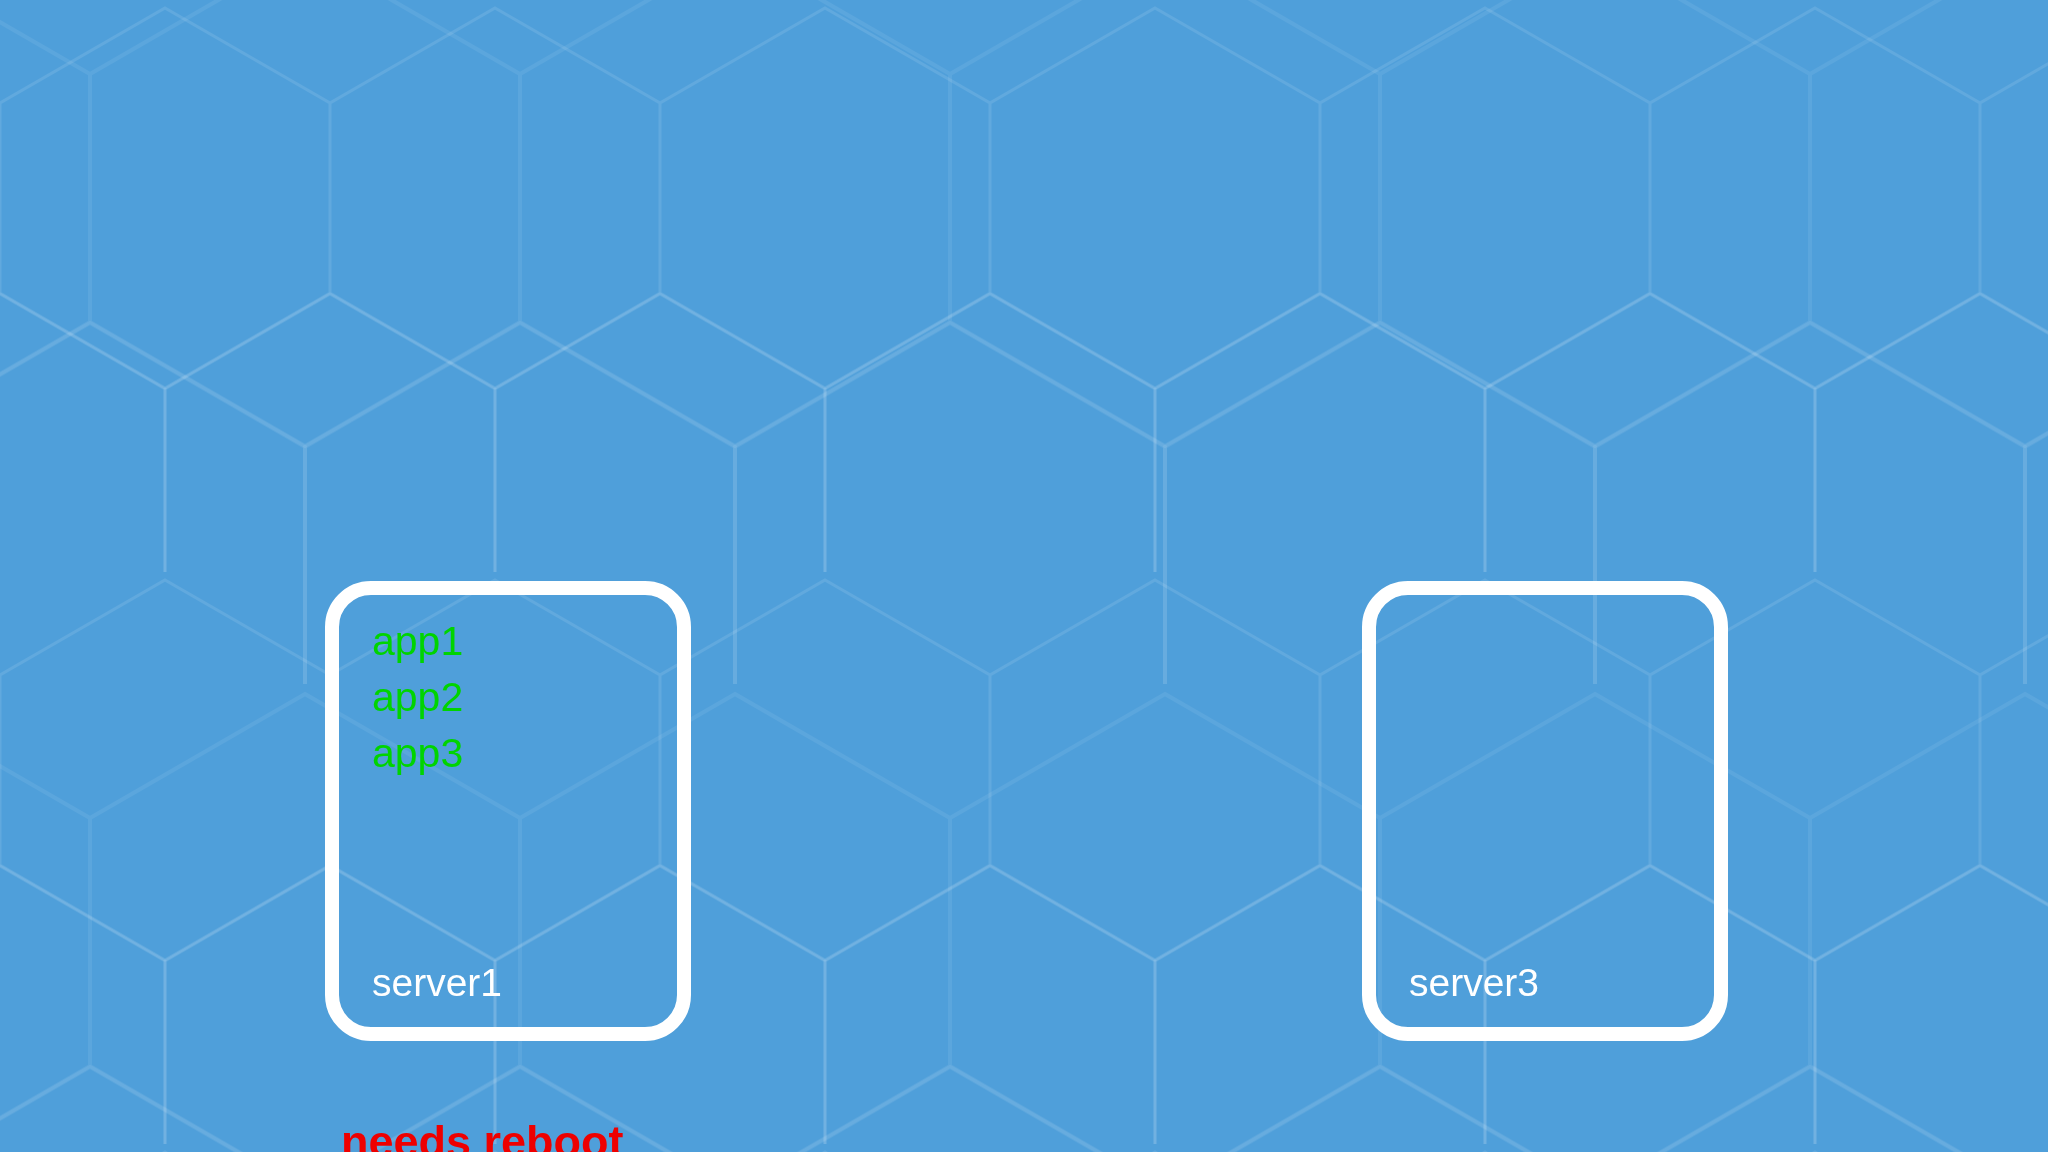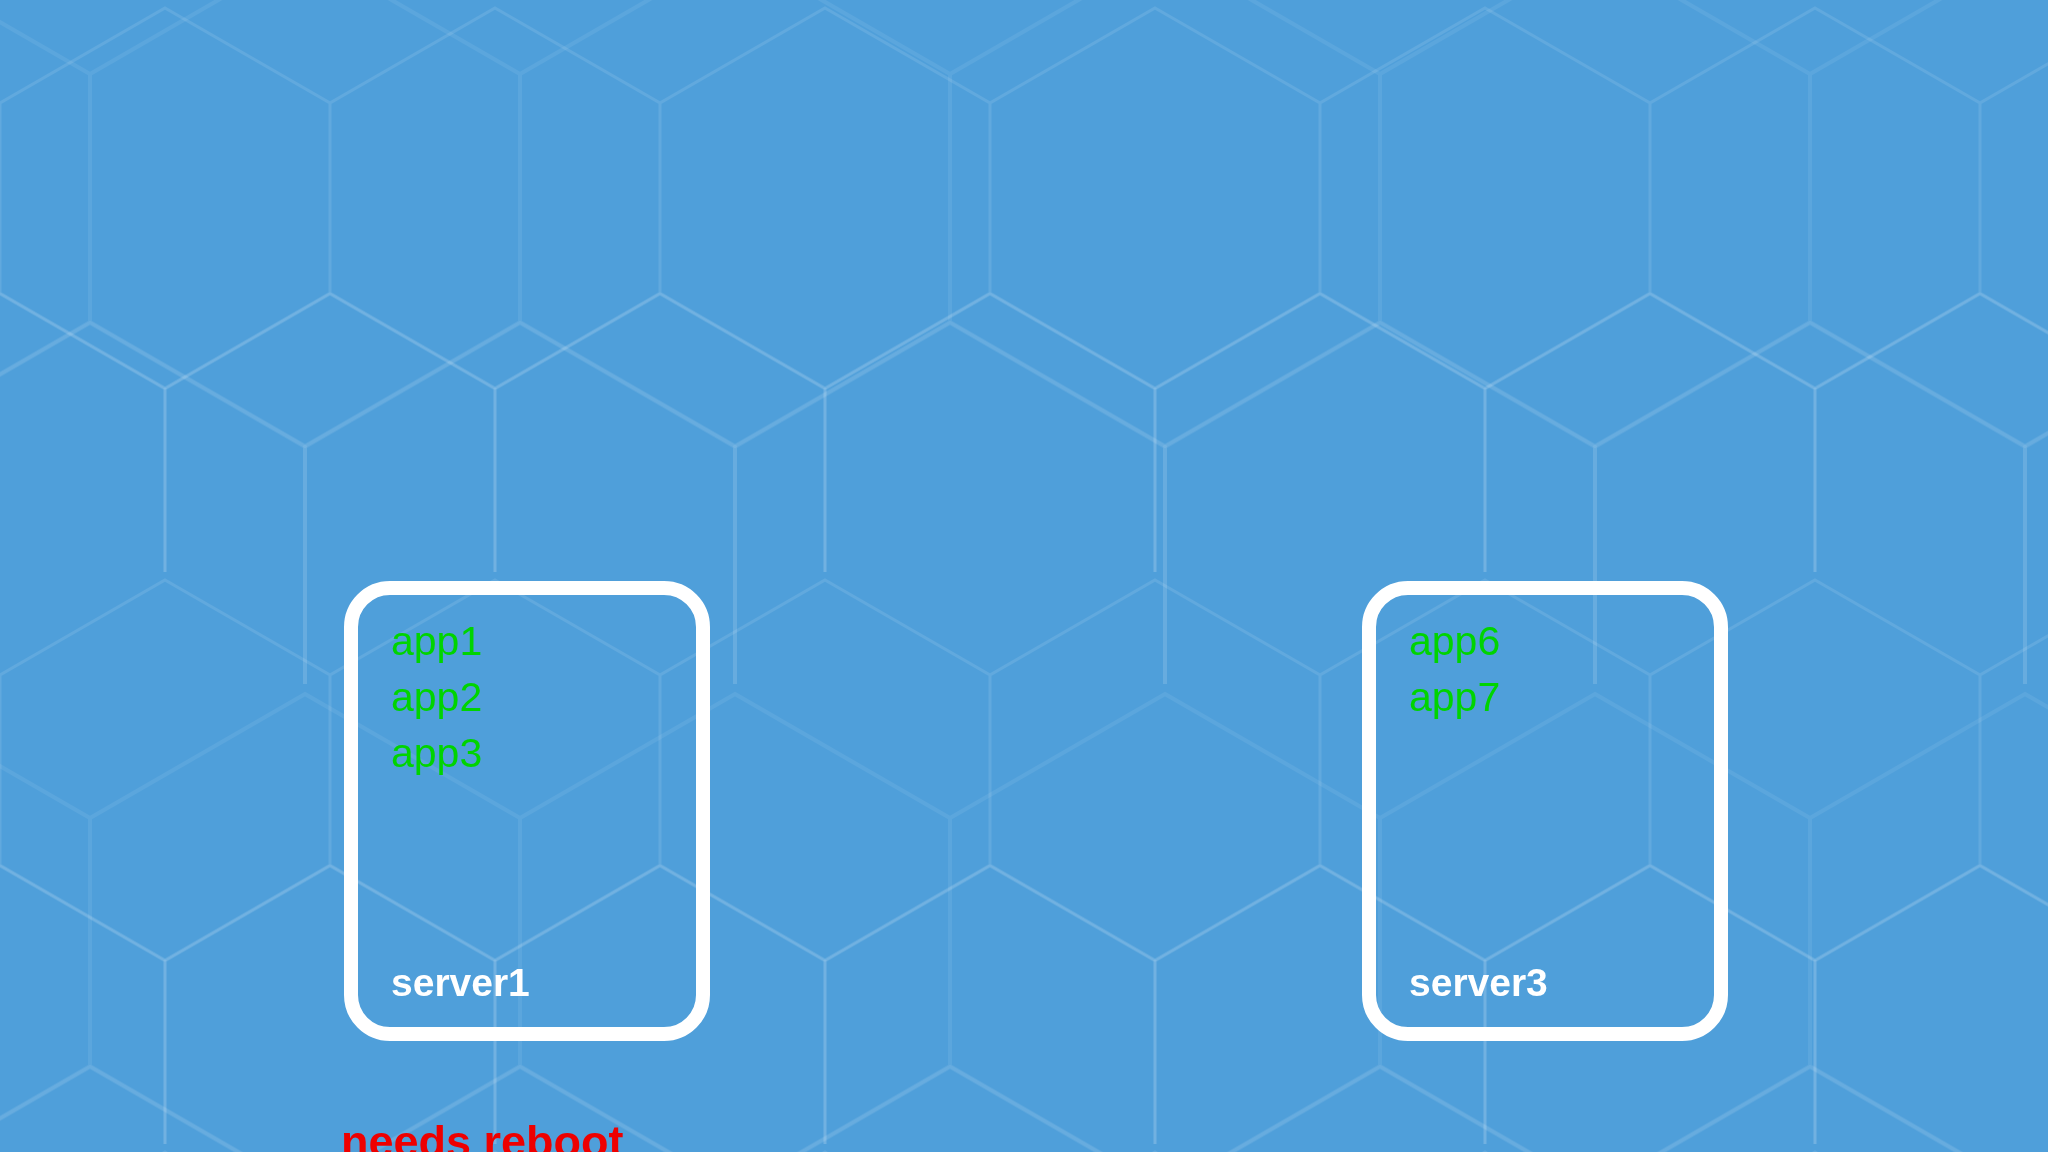--- a/index.html
+++ b/index.html
@@ -47,21 +47,21 @@
   .server-box {
     position: absolute;
     box-sizing: border-box;
     width: 366px;
     height: 460px;
     top: 581px;
     border: 14px solid #ffffff;
     border-radius: 46px;
     background: transparent;
   }
-  #server-box-0 { left: 344px; text-align: center; }
+  #server-box-0 { left: 325px; text-align: center; }
   #server-box-1 { left: 838px; }
   #server-box-2 { left: 1362px; }
 
   .app-list {
     position: absolute;
     left: 33px;
     top: 18px;
     display: block;
   }
   .app-label {
@@ -75,21 +75,21 @@
     white-space: nowrap;
   }
 
   .server-name {
     position: absolute;
     left: 33px;
     bottom: 22px;
     color: #ffffff;
     font-family: "Liberation Sans", sans-serif;
     font-size: 39px;
-    font-weight: 700;
+    font-weight: 400;
     line-height: 44px;
     white-space: nowrap;
   }
 
   
   .annotation {
     position: absolute;
     color: #ee0000;
     font-family: "Liberation Sans", sans-serif;
     font-size: 45px;
@@ -136,24 +136,20 @@
       <div class="app-list">
         <span class="app-label">app1</span>
         <span class="app-label">app2</span>
         <span class="app-label">app3</span>
       </div>
       <div class="server-name">server1</div>
     </div>
 
 
     <div class="server-box" id="server-box-2">
-      <div class="app-list">
-        <span class="app-label">app6</span>
-        <span class="app-label">app7</span>
-      </div>
       <div class="server-name">server3</div>
     </div>
 
   </div>
 
   <div class="annotation" id="annotation-needs-reboot">needs reboot</div>
 
 </div>
 
 </body></html>

